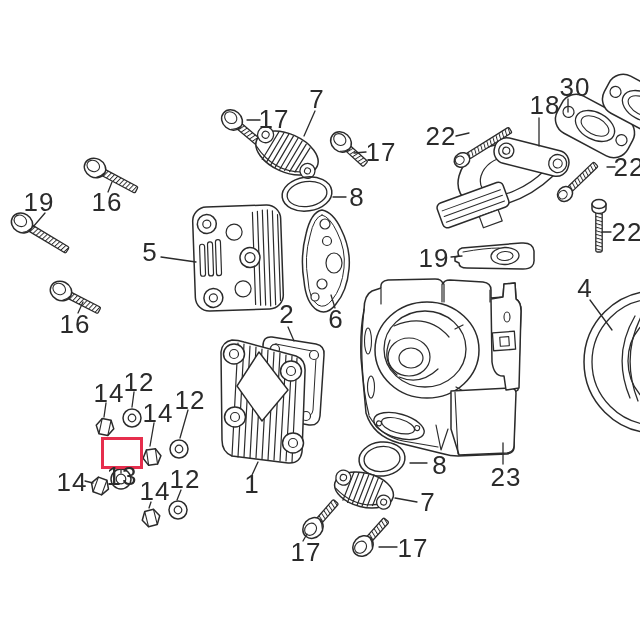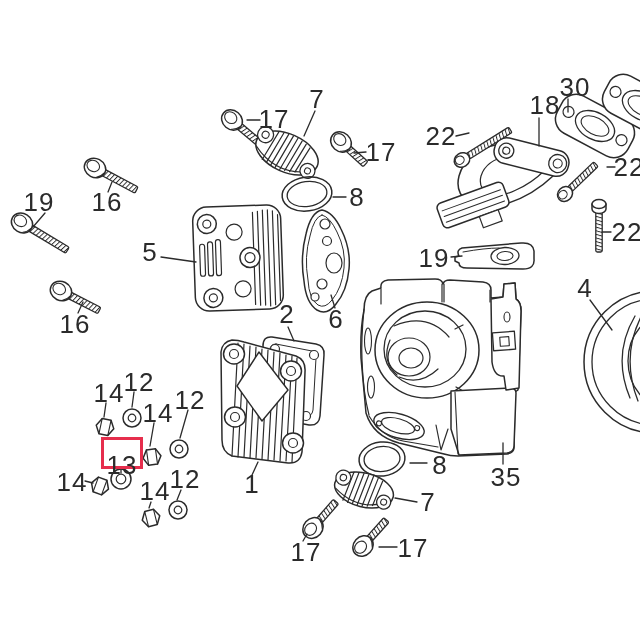--- a/index.html
+++ b/index.html
@@ -301,27 +301,27 @@
 <span class="lbl" style="left:287px;top:314px">2</span>
 <span class="lbl" style="left:336px;top:319px">6</span>
 <span class="lbl" style="left:434px;top:258px">19</span>
 <span class="lbl" style="left:545px;top:105px">18</span>
 <span class="lbl" style="left:575px;top:87px">30</span>
 <span class="lbl" style="left:441px;top:136px">22</span>
 <span class="lbl" style="left:629px;top:167px">22</span>
 <span class="lbl" style="left:627px;top:232px">22</span>
 <span class="lbl" style="left:585px;top:288px">4</span>
 <span class="lbl" style="left:440px;top:465px">8</span>
-<span class="lbl" style="left:506px;top:477px">35</span>
+<span class="lbl" style="left:506px;top:477px">23</span>
 <span class="lbl" style="left:428px;top:502px">7</span>
 <span class="lbl" style="left:306px;top:552px">17</span>
 <span class="lbl" style="left:413px;top:548px">17</span>
 <span class="lbl" style="left:252px;top:484px">1</span>
 <span class="lbl" style="left:139px;top:382px">12</span>
 <span class="lbl" style="left:109px;top:393px">14</span>
 <span class="lbl" style="left:158px;top:413px">14</span>
 <span class="lbl" style="left:190px;top:400px">12</span>
-<span class="lbl" style="left:122px;top:465px">13</span>
+<span class="lbl" style="left:122px;top:476px">13</span>
 <span class="lbl" style="left:72px;top:482px">14</span>
 <span class="lbl" style="left:155px;top:491px">14</span>
 <span class="lbl" style="left:185px;top:479px">12</span>
 
 </div>
 
 </body></html>

